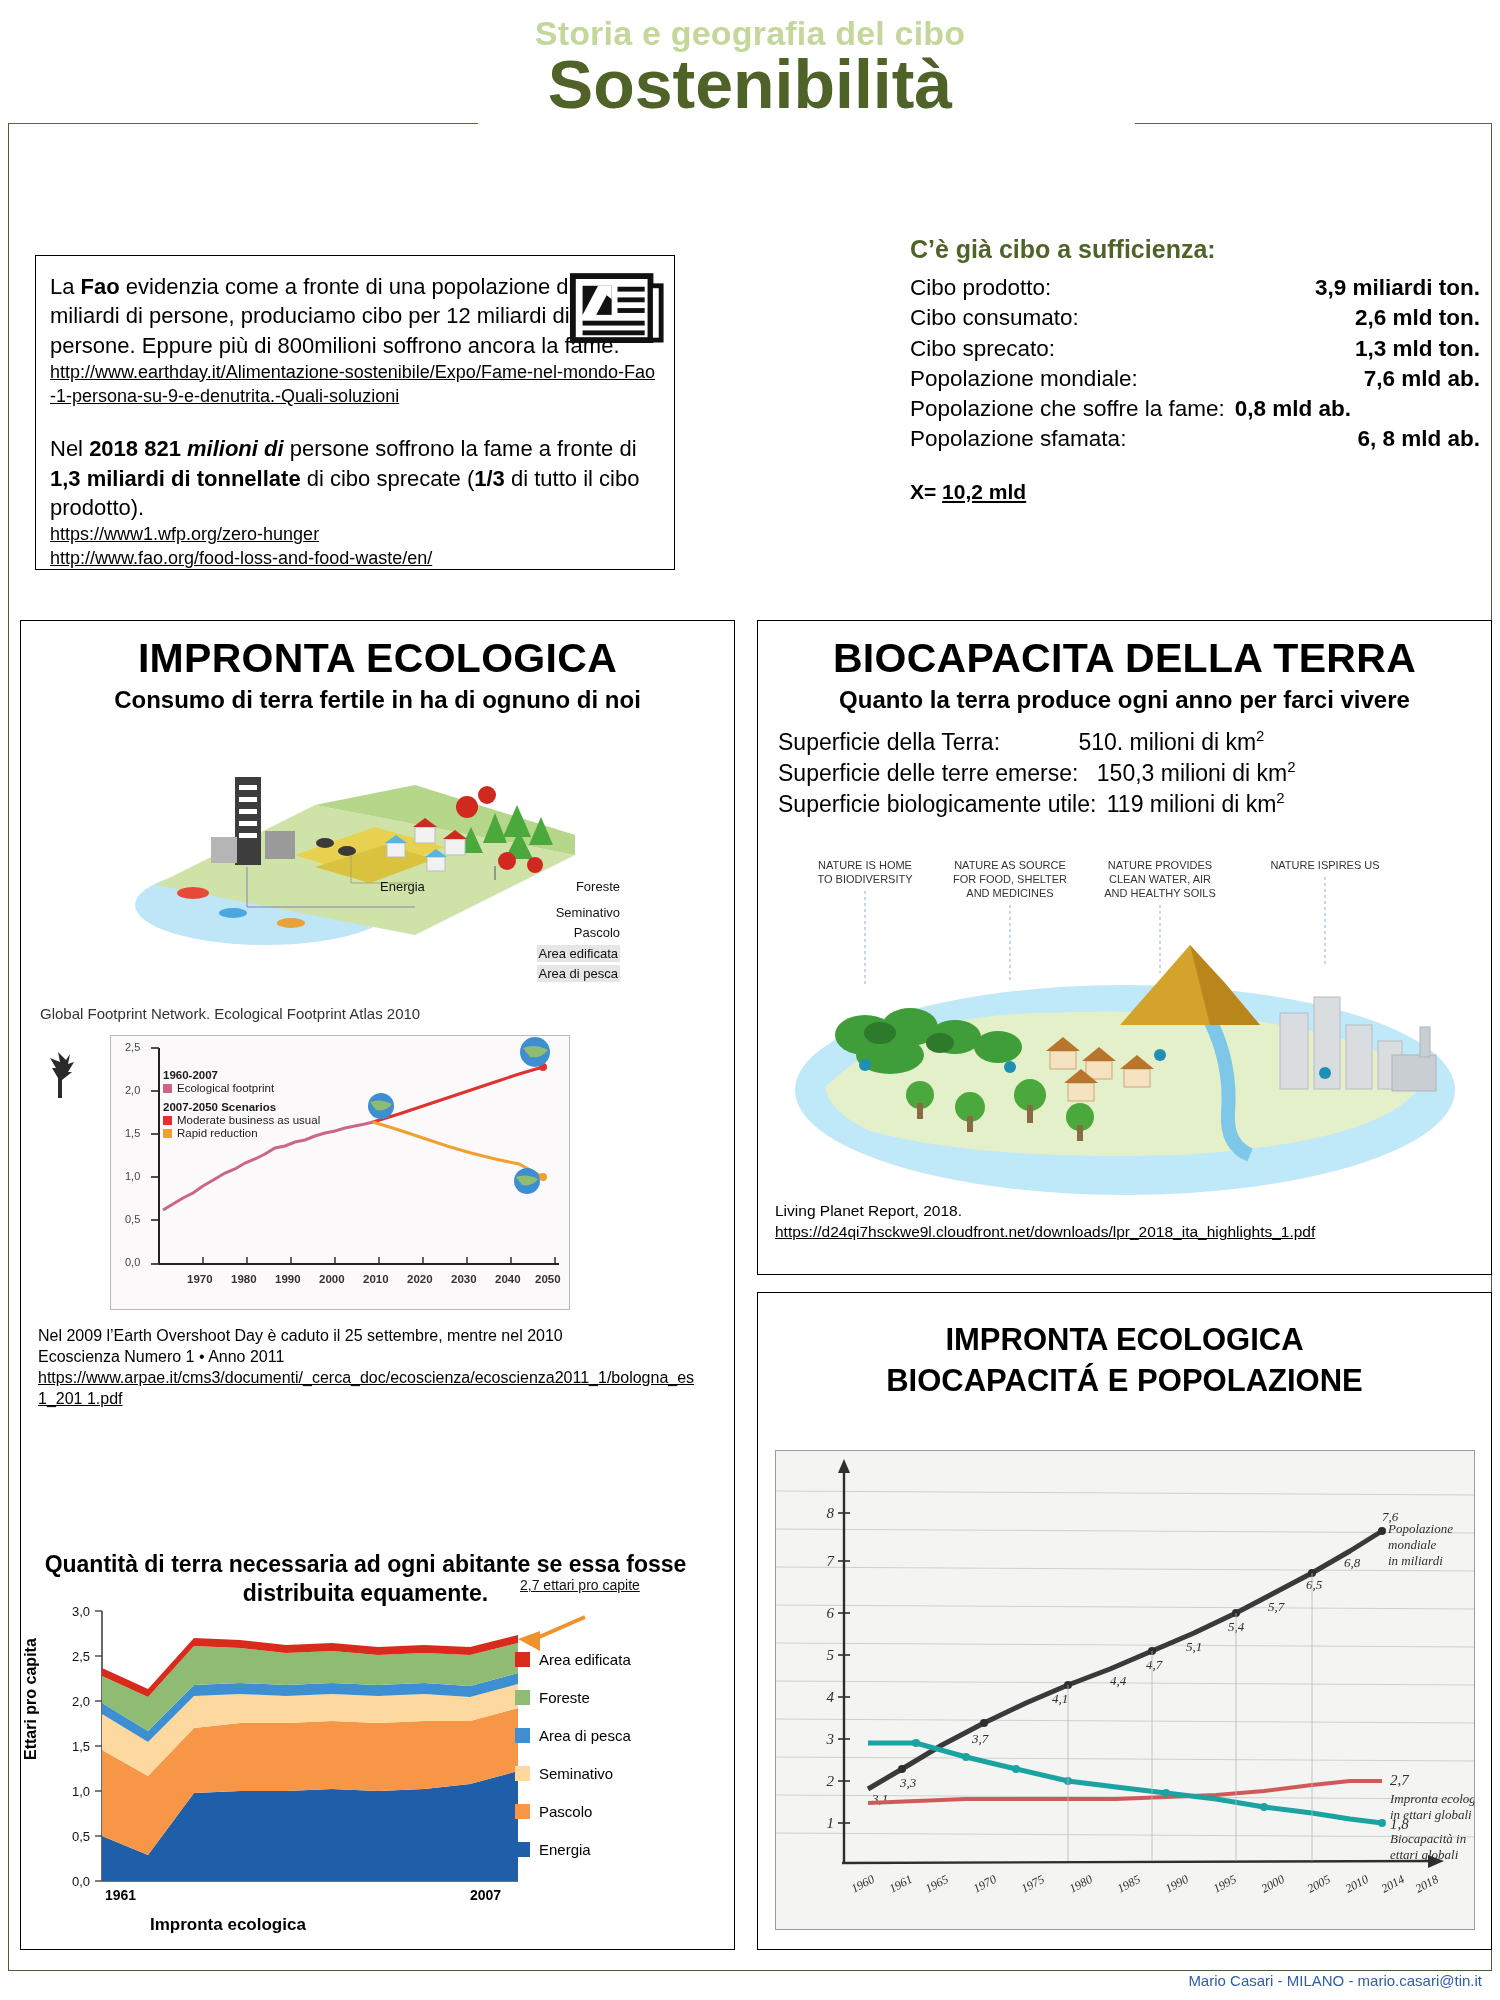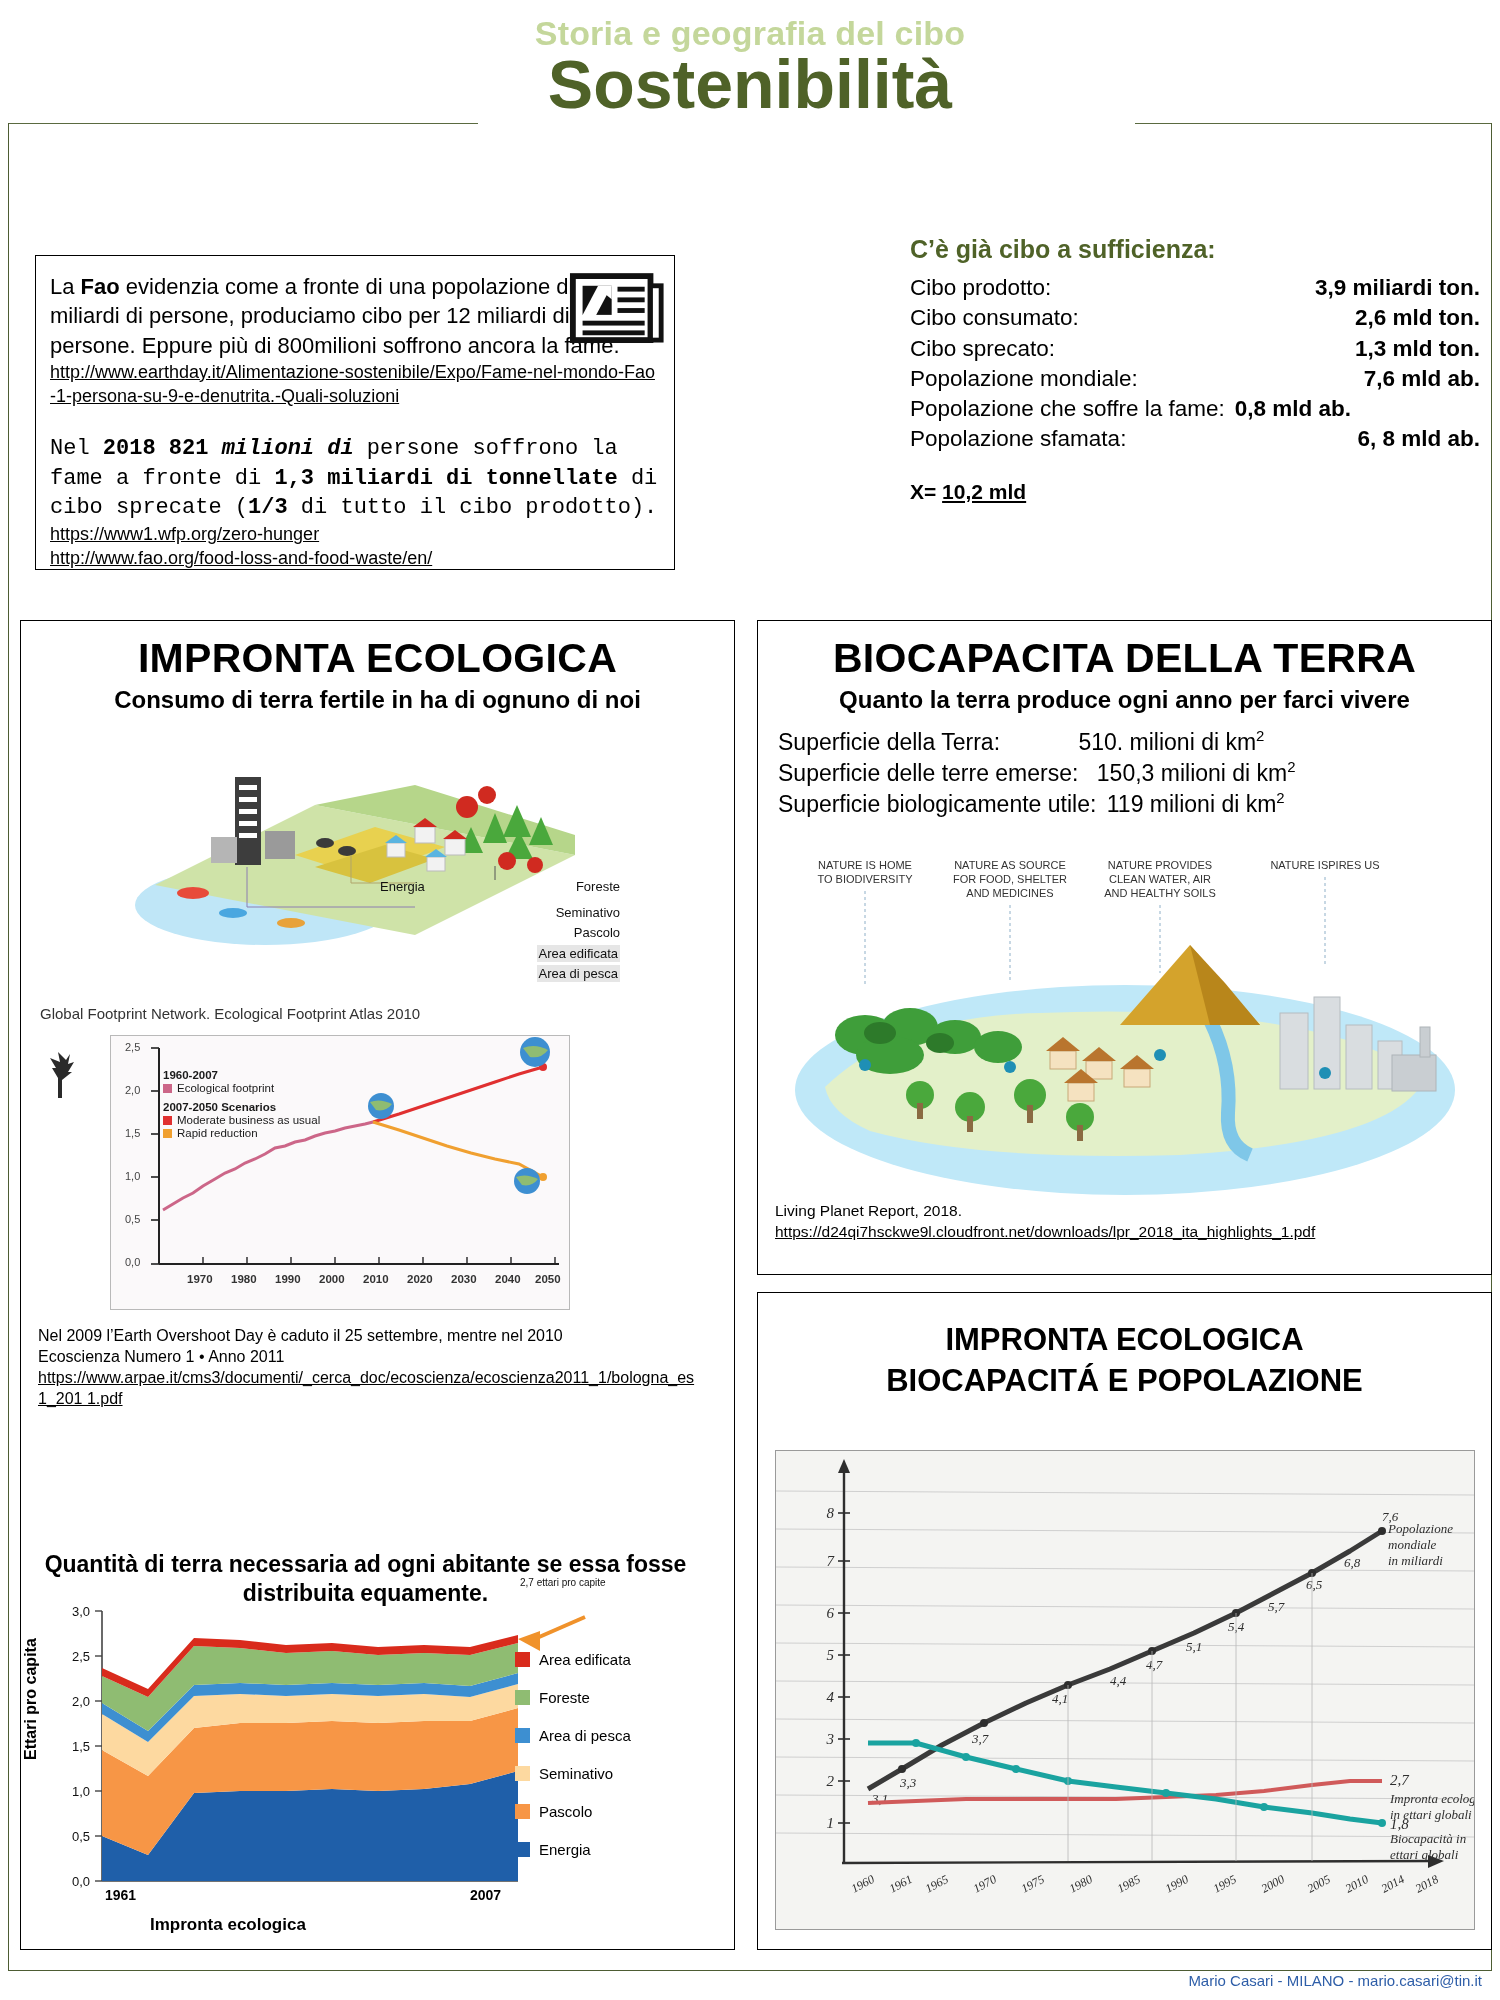--- a/index.html
+++ b/index.html
@@ -38,21 +38,21 @@
     position:absolute; left:35px; top:255px; width:640px; height:315px;
     border:1px solid #000; background:#fff; padding:16px 14px 8px 14px;
   }
   .news-p { font-size:22px; line-height:1.33; color:#000; }
   .news-p b { font-weight:bold;text-align:center; }
   .news-p i { font-style:italic; }
   .news-link {
     font-size:18px; line-height:1.35; color:#000;
     text-decoration:underline; word-break:break-all; display:block;
   }
-  #news-p2 { margin-top:26px;font-family:Liberation Mono, monospace; }
+  #news-p2 { margin-top:26px; }
   #news-icon {
     position:absolute; right:8px; top:14px; width:97px; height:82px;
   }
 
   
   #stats { position:absolute; left:910px; top:235px; width:570px; }
   #stats-title { font-size:25px; font-weight:bold; color:#4f6228; margin-bottom:9px; }
   .stat-row { display:flex; font-size:22.5px; line-height:1.345; }
   .stat-label { flex:0 0 auto; }
   .stat-value { font-weight:bold; margin-left:auto; white-space:nowrap; }
@@ -97,21 +97,21 @@
 
   .caption-block { position:absolute; font-size:16px; line-height:1.32; color:#000; }
   .caption-block a { color:#000; text-decoration:underline; word-break:break-all; }
 
   
   #areachart-title {
     position:absolute; left:38px; top:1530px; width:655px; text-align:center;
     font-size:23px; font-weight:bold; line-height:1.28;margin-top:20px;
   }
   #areachart { position:absolute; left:40px; top:1605px; width:660px; height:310px; }
-  #ac-note { position:absolute; left:520px; top:1577px; font-size:10px; color:#111; }
+  #ac-note { position:absolute; left:520px; top:1577px; font-size:14px; color:#111;text-decoration:underline; }
   #ac-legend { position:absolute; left:515px; top:1640px; font-size:15px; }
   .ac-item { display:flex; align-items:center; gap:9px; height:38px; }
   .ac-sw { width:15px; height:15px; display:inline-block; }
   #ac-ylabel {
     position:absolute; left:22px; top:1760px; font-size:16px; font-weight:bold;
     transform:rotate(-90deg); transform-origin:left top; white-space:nowrap;
   }
   #ac-xlabel { position:absolute; left:150px; top:1915px; font-size:17px; font-weight:bold; }
   #ac-x1 { position:absolute; left:105px; top:1887px; font-size:14px; font-weight:bold; }
   #ac-x2 { position:absolute; left:470px; top:1887px; font-size:14px; font-weight:bold; }

